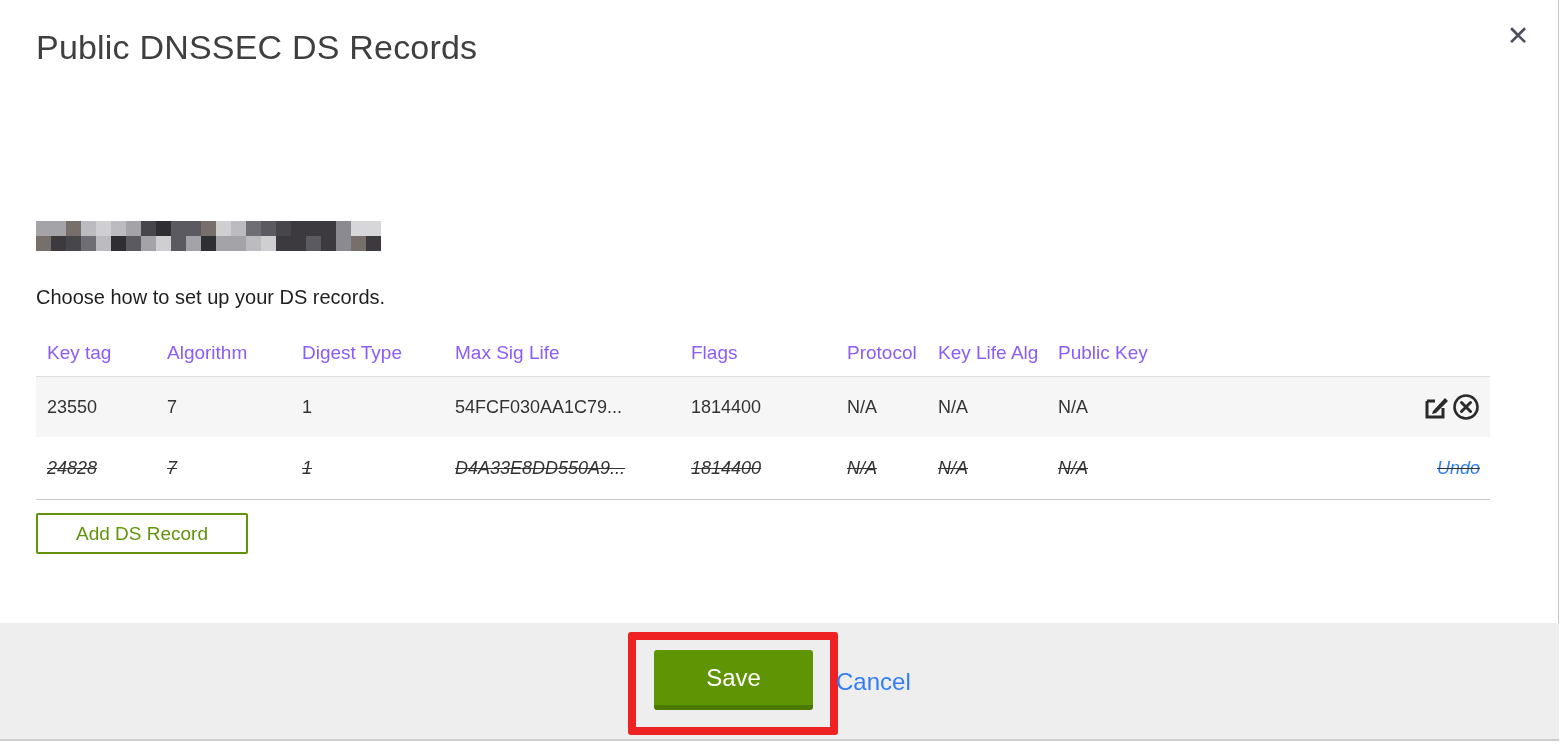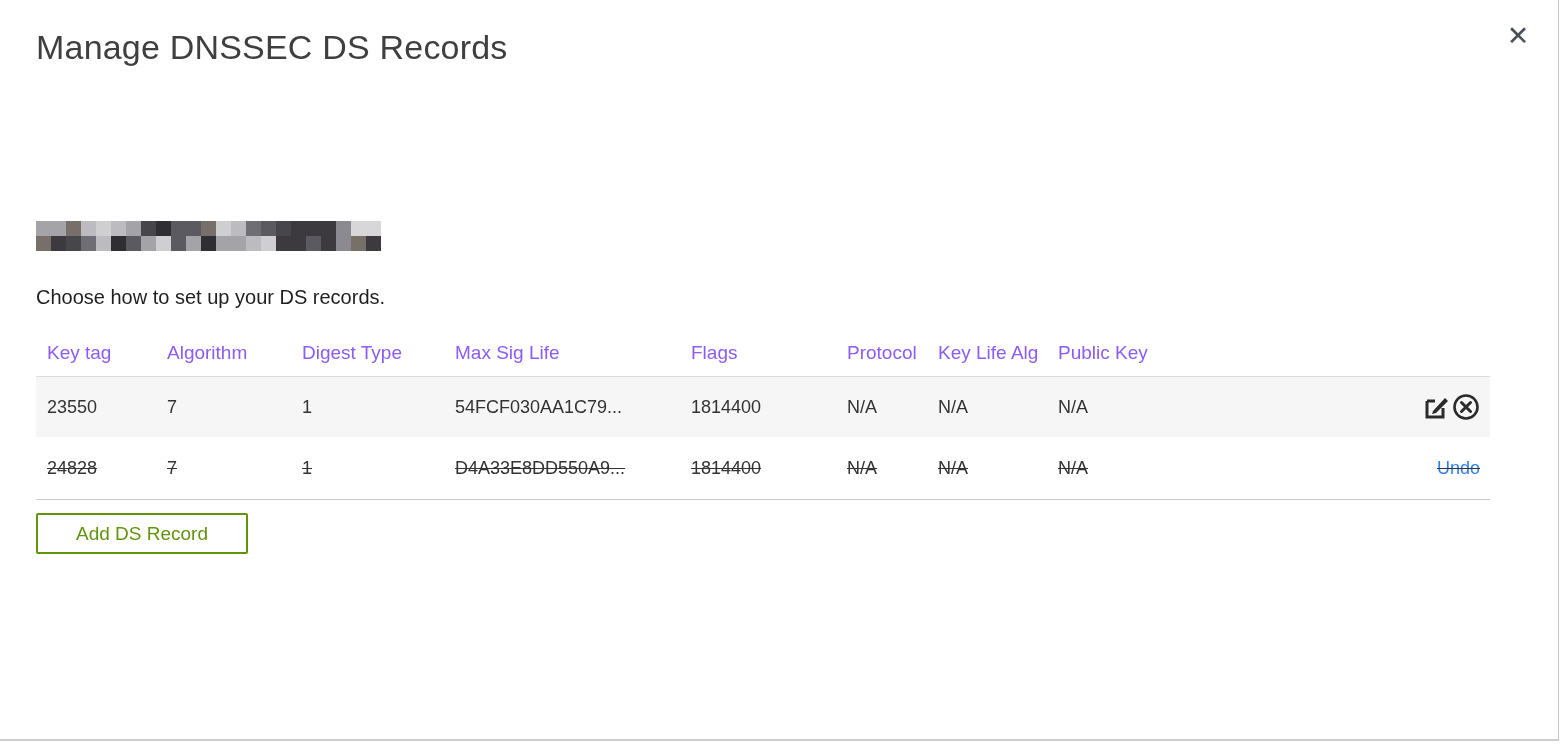--- a/index.html
+++ b/index.html
@@ -81,21 +81,21 @@
   .t-body-row { height: 61px; font-size: 18px; color: #333333; }
   .row-normal {
     background: #f6f6f6;
     border-top: 1px solid #dddddd;
   }
   .row-deleted {
     height: 63px;
     background: #ffffff;
     border-bottom: 1px solid #c9c9c9;
   }
-  .row-deleted .cell { text-decoration: line-through; }
+  .row-deleted .cell { text-decoration: line-through; font-style: italic; }
   .cell { white-space: nowrap; overflow: hidden; }
   .actions-cell {
     display: flex;
     justify-content: flex-end;
     align-items: center;
     padding-right: 10px;
     gap: 2px;
   }
   .icon-btn {
     width: 28px; height: 28px;
@@ -157,21 +157,21 @@
     left: 836px; top: 45px;
     font-size: 24px;
   }
 </style>
 </head>
 <body>
 
 <div class="stage">
   <div class="modal">
 
-    <div class="modal-title">Manage DNSSEC DS Records</div>
+    <div class="modal-title">Public DNSSEC DS Records</div>
 
     <div class="close-btn">✕</div>
 
     <div class="redacted-domain" id="mosaic"><span style="background: rgb(163, 163, 168);"></span><span style="background: rgb(163, 163, 168);"></span><span style="background: rgb(119, 112, 106);"></span><span style="background: rgb(188, 188, 192);"></span><span style="background: rgb(207, 207, 210);"></span><span style="background: rgb(188, 188, 192);"></span><span style="background: rgb(163, 163, 168);"></span><span style="background: rgb(70, 70, 75);"></span><span style="background: rgb(47, 47, 51);"></span><span style="background: rgb(90, 90, 96);"></span><span style="background: rgb(90, 90, 96);"></span><span style="background: rgb(119, 112, 106);"></span><span style="background: rgb(207, 207, 210);"></span><span style="background: rgb(188, 188, 192);"></span><span style="background: rgb(110, 110, 116);"></span><span style="background: rgb(90, 90, 96);"></span><span style="background: rgb(70, 70, 75);"></span><span style="background: rgb(60, 58, 62);"></span><span style="background: rgb(60, 58, 62);"></span><span style="background: rgb(60, 58, 62);"></span><span style="background: rgb(138, 138, 144);"></span><span style="background: rgb(215, 215, 218);"></span><span style="background: rgb(215, 215, 218);"></span><span style="background: rgb(119, 112, 106);"></span><span style="background: rgb(60, 58, 62);"></span><span style="background: rgb(70, 70, 75);"></span><span style="background: rgb(110, 110, 116);"></span><span style="background: rgb(188, 188, 192);"></span><span style="background: rgb(47, 47, 51);"></span><span style="background: rgb(90, 90, 96);"></span><span style="background: rgb(163, 163, 168);"></span><span style="background: rgb(207, 207, 210);"></span><span style="background: rgb(90, 90, 96);"></span><span style="background: rgb(163, 163, 168);"></span><span style="background: rgb(47, 47, 51);"></span><span style="background: rgb(163, 163, 168);"></span><span style="background: rgb(163, 163, 168);"></span><span style="background: rgb(188, 188, 192);"></span><span style="background: rgb(207, 207, 210);"></span><span style="background: rgb(60, 58, 62);"></span><span style="background: rgb(60, 58, 62);"></span><span style="background: rgb(90, 90, 96);"></span><span style="background: rgb(60, 58, 62);"></span><span style="background: rgb(138, 138, 144);"></span><span style="background: rgb(119, 112, 106);"></span><span style="background: rgb(60, 58, 62);"></span></div>
 
     <div class="subtitle">Choose how to set up your DS records.</div>
 
     <div class="ds-table">
 
       <div class="t-row t-head">
@@ -225,15 +225,20 @@
         <div class="cell"></div>
         <div class="cell actions-cell">
           <a class="link undo-link">Undo</a>
         </div>
       </div>
 
     </div>
 
     <div class="add-btn">Add DS Record</div>
 
+    <div class="footer">
+      <div class="annotation-box"></div>
+      <button class="save-btn">Save</button>
+      <a class="link cancel-link">Cancel</a>
+    </div>
 
   </div>
 </div>
 
 </body></html>

